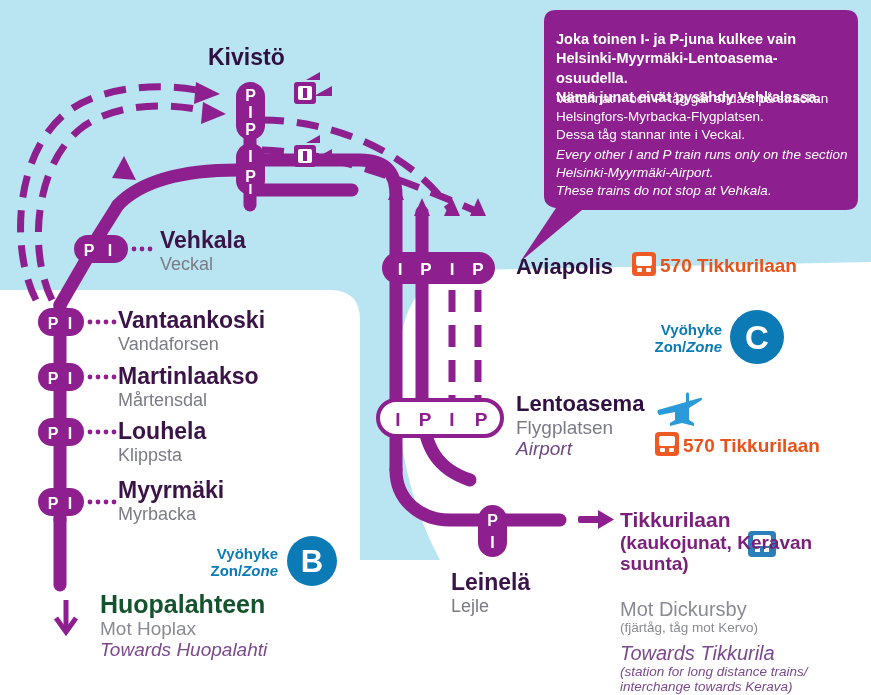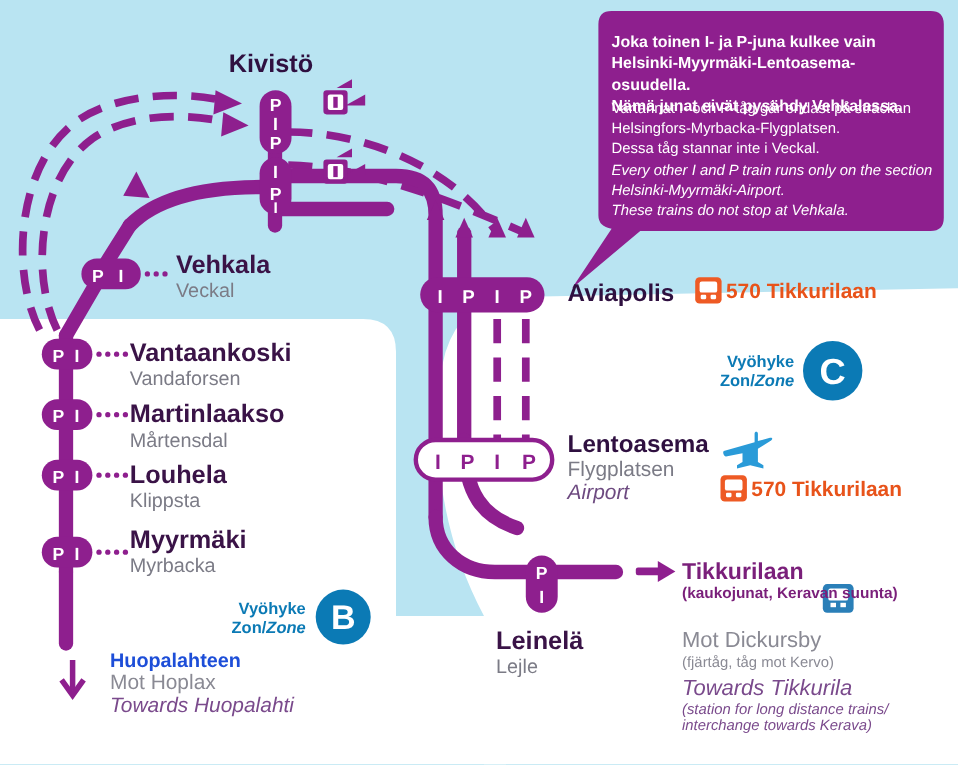--- a/index.html
+++ b/index.html
@@ -24,27 +24,27 @@
   .zone-word .zon{color:#0b7ab5;}
   .zone-word .zone-it{font-style:italic;color:#0b7ab5;}
 
   .bus-txt{font-size:19px;font-weight:bold;color:#e8531a;}
 
   .callout-t1{font-size:14.5px;font-weight:bold;color:#ffffff;line-height:1.33;}
   .callout-t2{font-size:13.5px;color:#ffffff;line-height:1.33;}
   .callout-t3{font-size:13.5px;color:#ffffff;font-style:italic;line-height:1.33;}
 
   .tikkuri-fi{font-size:21px;font-weight:bold;color:#7a1f7a;}
-  .tikkuri-fi-sub{font-size:14px;font-weight:bold;color:#7a1f7a;}
+  .tikkuri-fi-sub{font-size:19px;font-weight:bold;color:#7a1f7a;}
   .tikkuri-sv{font-size:20px;color:#8a8a94;}
   .tikkuri-sv-sub{font-size:13.5px;color:#8a8a94;}
   .tikkuri-en{font-size:20px;color:#7a4a8c;font-style:italic;}
   .tikkuri-en-sub{font-size:13.5px;color:#7a4a8c;font-style:italic;}
 
-  .huo-fi{font-size:18px;font-weight:bold;color:#1d4ed8;}
+  .huo-fi{font-size:25px;font-weight:bold;color:#14532d;}
   .huo-sv{font-size:19px;color:#8a8a94;}
   .huo-en{font-size:19px;color:#7a4a8c;font-style:italic;}
 
   .pi-line{font-family:"Liberation Sans",sans-serif;font-weight:bold;fill:#ffffff;}
 </style>
 </head>
 <body>
 
 <div class="canvas">
 

